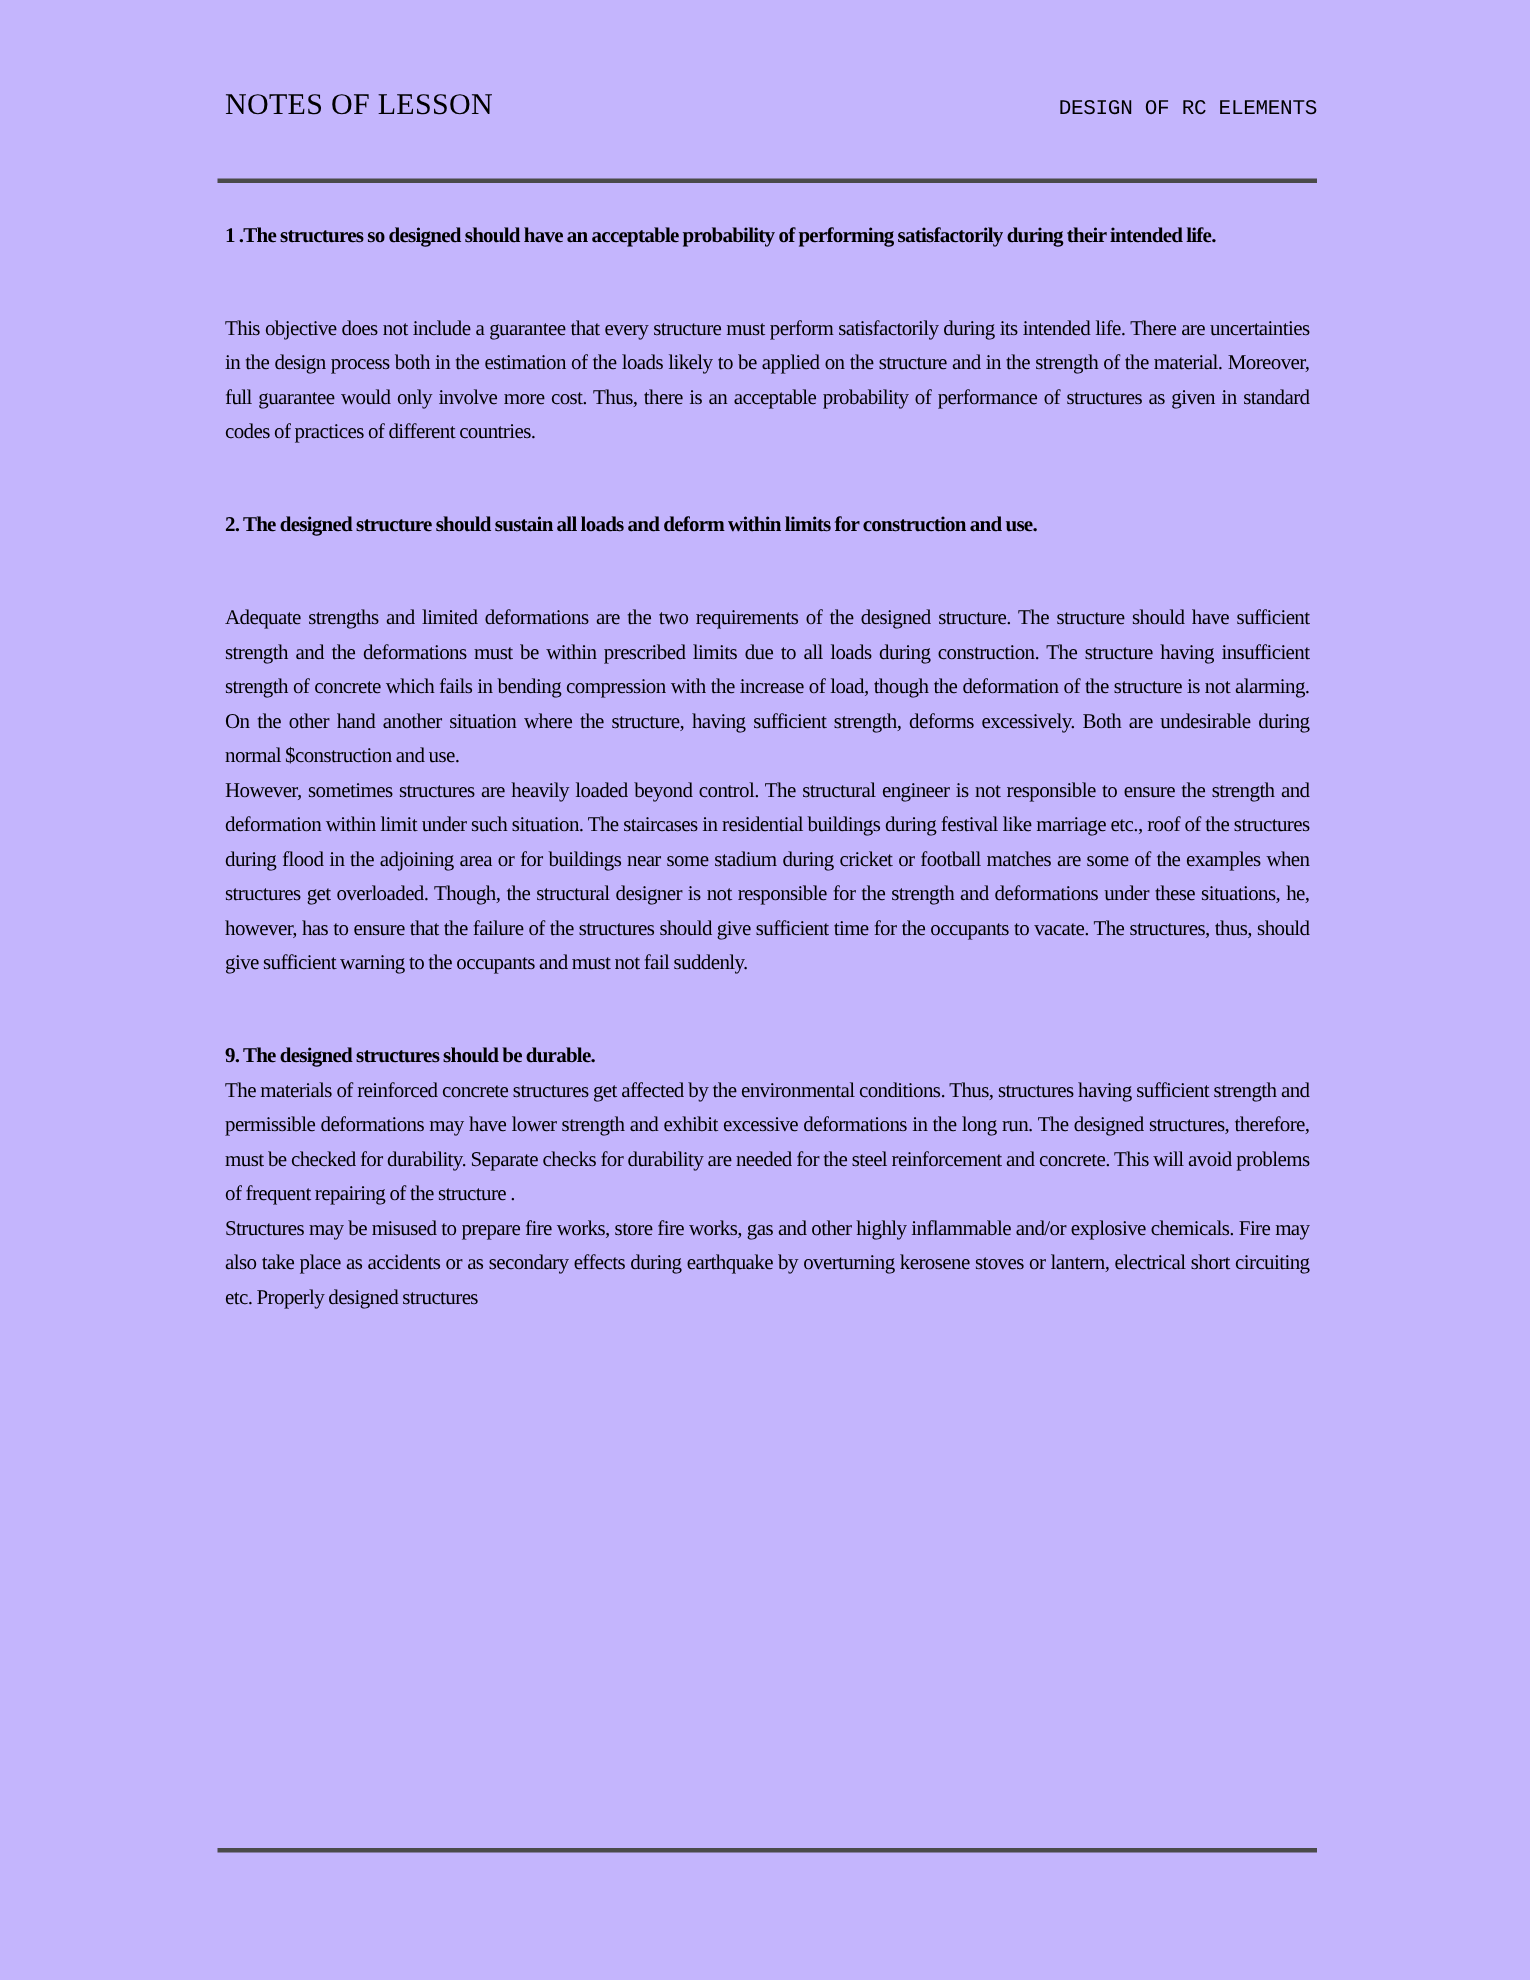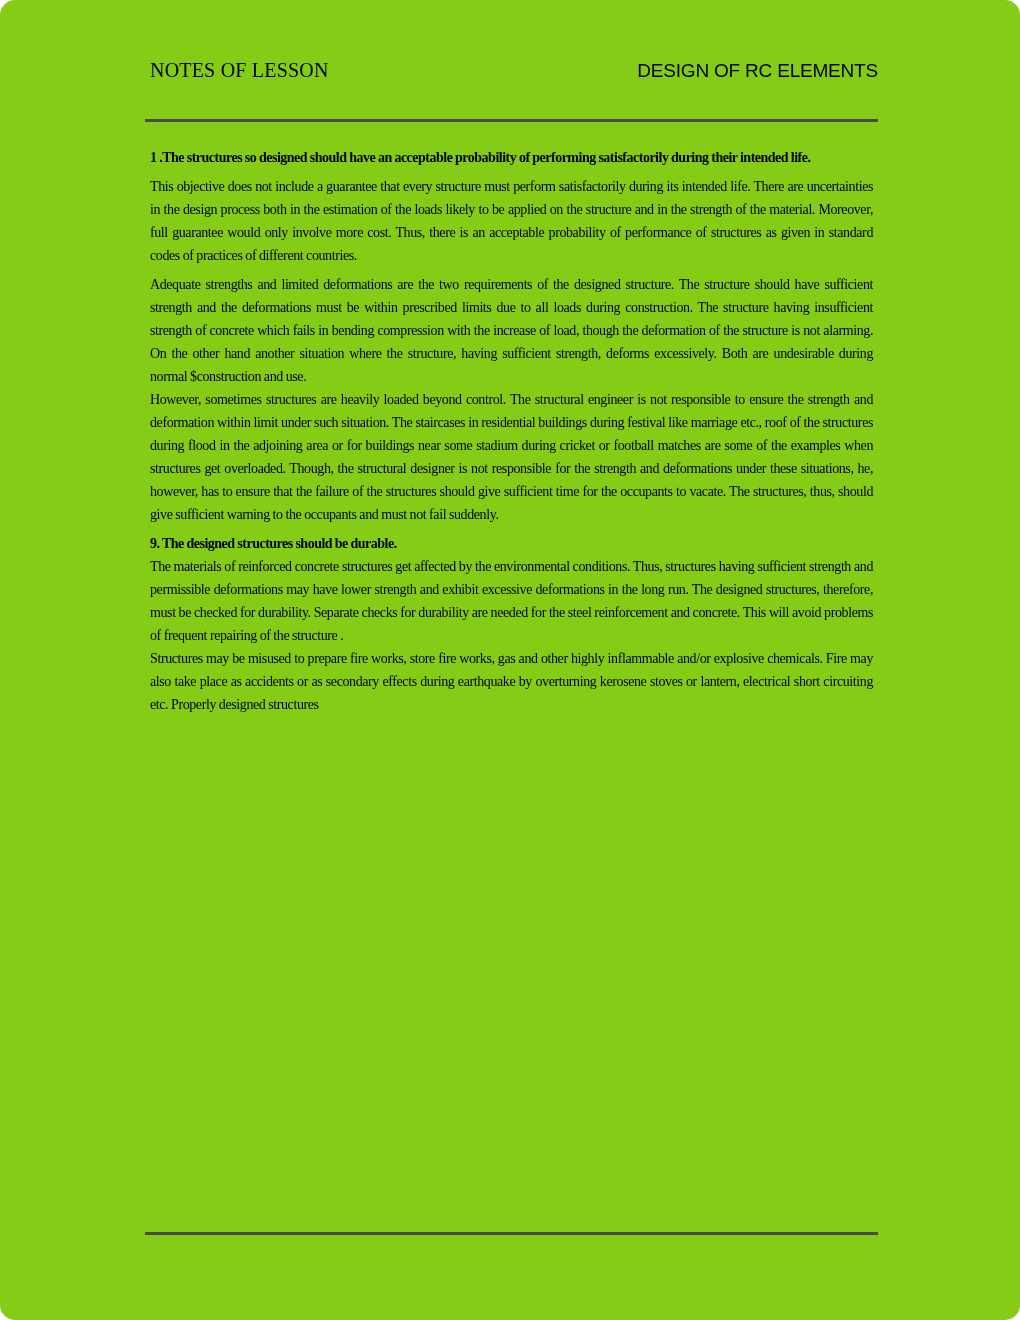--- a/index.html
+++ b/index.html
@@ -1,46 +1,45 @@
 <!DOCTYPE html>
 <html><head>
 <meta charset="utf-8">
 <style>
   html, body { margin: 0; padding: 0; background: #ffffff; }
 
   .page {
     position: relative;
     width: 1020px;
     height: 1320px;
-    background: #84cc16;
+    background: #c4b5fd;
     color: #000000;
     overflow: hidden;
-    border-radius: 15px;
   }
 
   .page-header {
     position: absolute;
     top: 59px;
     left: 150px;
     right: 142px;
     display: flex;
     justify-content: space-between;
     align-items: baseline;
   }
 
   .header-left {
     font-family: "Liberation Serif", serif;
     font-size: 20px;
     letter-spacing: 0.2px;
     white-space: nowrap;
   }
 
   .header-right {
-    font-family: Liberation Sans, sans-serif;
-    font-size: 19px;
+    font-family: Liberation Mono, monospace;
+    font-size: 14px;
     letter-spacing: -0.2px;
     white-space: nowrap;
   }
 
   .rule {
     position: absolute;
     left: 145px;
     width: 733px;
     height: 3px;
     background: #4a4a4a;
@@ -55,41 +54,42 @@
     width: 723px;
     font-family: Liberation Serif, serif;
     font-size: 14px;
     line-height: 23px;
     letter-spacing: -0.4px;
     word-spacing: -0.3px;
     text-align: justify;
   }
 
   .block { margin: 0; }
-  .block.spaced { margin-top: 6px; }
+  .block.spaced { margin-top: 39px; }
   .block.heading {
     font-weight: bold;
     letter-spacing: -0.5px;
   }
 </style>
 </head>
 <body>
 
 <div class="page">
 
   <header class="page-header">
     <span class="header-left">NOTES OF LESSON</span>
     <span class="header-right">DESIGN OF RC ELEMENTS</span>
   </header>
 
   <div class="rule rule-top"></div>
 
   <main class="doc-body" id="doc-body">
       <p class="block heading">1 .The structures so designed should have an acceptable probability of performing satisfactorily during their intended life.</p>
       <p class="block paragraph spaced">This objective does not include a guarantee that every structure must perform satisfactorily during its intended life. There are uncertainties in the design process both in the estimation of the loads likely to be applied on the structure and in the strength of the material. Moreover, full guarantee would only involve more cost. Thus, there is an acceptable probability of performance of structures as given in standard codes of practices of different countries.</p>
+      <p class="block heading spaced">2. The designed structure should sustain all loads and deform within limits for construction and use.</p>
       <p class="block paragraph spaced">Adequate strengths and limited deformations are the two requirements of the designed structure. The structure should have sufficient strength and the deformations must be within prescribed limits due to all loads during construction. The structure having insufficient strength of concrete which fails in bending compression with the increase of load, though the deformation of the structure is not alarming. On the other hand another situation where the structure, having sufficient strength, deforms excessively. Both are undesirable during normal $construction and use.</p>
       <p class="block paragraph">However, sometimes structures are heavily loaded beyond control. The structural engineer is not responsible to ensure the strength and deformation within limit under such situation. The staircases in residential buildings during festival like marriage etc., roof of the structures during flood in the adjoining area or for buildings near some stadium during cricket or football matches are some of the examples when structures get overloaded. Though, the structural designer is not responsible for the strength and deformations under these situations, he, however, has to ensure that the failure of the structures should give sufficient time for the occupants to vacate. The structures, thus, should give sufficient warning to the occupants and must not fail suddenly.</p>
       <p class="block heading spaced">9. The designed structures should be durable.</p>
       <p class="block paragraph">The materials of reinforced concrete structures get affected by the environmental conditions. Thus, structures having sufficient strength and permissible deformations may have lower strength and exhibit excessive deformations in the long run. The designed structures, therefore, must be checked for durability. Separate checks for durability are needed for the steel reinforcement and concrete. This will avoid problems of frequent repairing of the structure .</p>
       <p class="block paragraph">Structures may be misused to prepare fire works, store fire works, gas and other highly inflammable and/or explosive chemicals. Fire may also take place as accidents or as secondary effects during earthquake by overturning kerosene stoves or lantern, electrical short circuiting etc. Properly designed structures</p>
     </main>
 
   <div class="rule rule-bottom"></div>
 
 </div>

